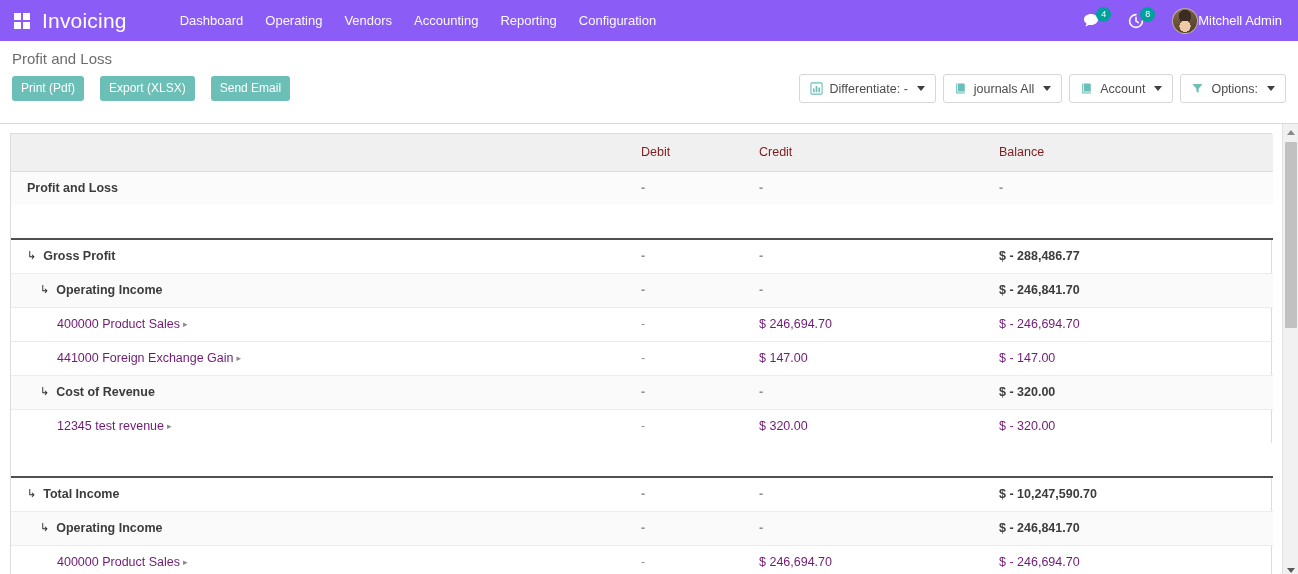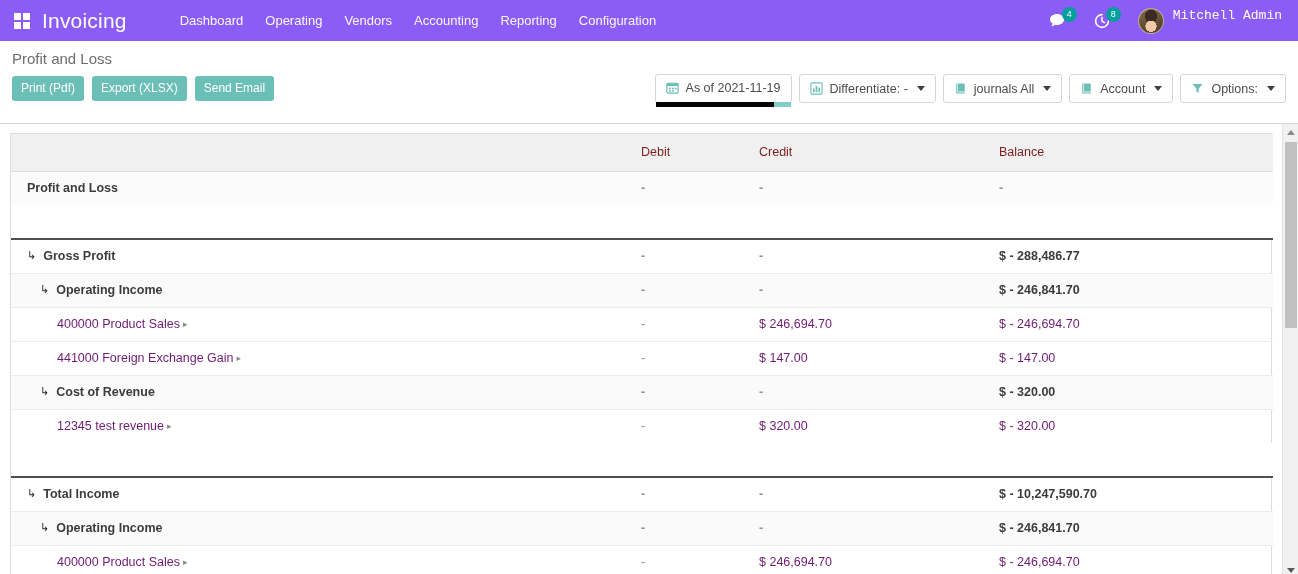--- a/index.html
+++ b/index.html
@@ -75,37 +75,37 @@
     border-radius: 50%;
     background:
       radial-gradient(circle at 50% 72%, #f0c9a8 0 26%, transparent 27%),
       radial-gradient(circle at 50% 30%, #3b2b22 0 30%, transparent 31%),
       linear-gradient(160deg, #8a6a4a 0%, #6b5536 45%, #4b3a27 100%);
     border: 1px solid rgba(255,255,255,.55);
     display: inline-block;
     flex: 0 0 auto;
   }
   .user-name { font-size: 13px; color: #fff; white-space: nowrap; }
-  .user-box { display: flex; gap: 9px; cursor: pointer; font-family: Liberation Mono, monospace; }
+  .user-box { display: flex; align-items: center; gap: 0; cursor: pointer; }
 
   
   .control-panel {
     position: relative;
     height: 83px;
     background: #ffffff;
     border-bottom: 1px solid #d8d8d8;
     padding: 9px 12px 0 12px;
   }
   .page-title {
     font-size: 15px;
     color: #6d6d6d;
     font-weight: 400;
     margin-bottom: 9px;
   }
-  .btn-row { display: flex; gap: 8px; }
+  .btn-row { display: flex; gap: 16px; }
   .tbtn {
     background: #6BBFB7;
     color: #ffffff;
     border: none;
     border-radius: 3px;
     font-size: 12px;
     font-family: "Liberation Sans", sans-serif;
     padding: 6px 9px 7px 9px;
     cursor: pointer;
     line-height: 1;
@@ -315,37 +315,20 @@
   <div class="page-title">Profit and Loss</div>
 
   <div class="btn-row">
     <button class="tbtn">Print (Pdf)</button>
     <button class="tbtn">Export (XLSX)</button>
     <button class="tbtn">Send Email</button>
   </div>
 
   <div class="filter-bar">
 
-    <div class="fbtn date-btn">
-      <span class="ico">
-        <svg width="13" height="13" viewBox="0 0 14 14" aria-hidden="true">
-          <rect x="1" y="2.4" width="12" height="10.6" rx="1.2" fill="none" stroke="#6BBFB7" stroke-width="1.3"></rect>
-          <rect x="1" y="2.4" width="12" height="3" fill="#6BBFB7"></rect>
-          <rect x="3.3" y="7.2" width="2" height="1.8" fill="#6BBFB7"></rect>
-          <rect x="6.4" y="7.2" width="2" height="1.8" fill="#6BBFB7"></rect>
-          <rect x="9.5" y="7.2" width="2" height="1.8" fill="#6BBFB7"></rect>
-          <rect x="3.3" y="10" width="2" height="1.6" fill="#6BBFB7"></rect>
-          <rect x="6.4" y="10" width="2" height="1.6" fill="#6BBFB7"></rect>
-        </svg>
-      </span>
-      <span>As of 2021-11-19</span>
-      <span class="date-underline">
-          <span></span>
-        </span>
-    </div>
 
     <div class="fbtn">
       <span class="ico">
         <svg width="13" height="13" viewBox="0 0 14 14" aria-hidden="true">
           <rect x="1" y="1" width="12" height="12" rx="1" fill="none" stroke="#6BBFB7" stroke-width="1.2"></rect>
           <rect x="3.2" y="7" width="1.8" height="4" fill="#6BBFB7"></rect>
           <rect x="6.1" y="4.4" width="1.8" height="6.6" fill="#6BBFB7"></rect>
           <rect x="9" y="6" width="1.8" height="5" fill="#6BBFB7"></rect>
         </svg>
       </span>

